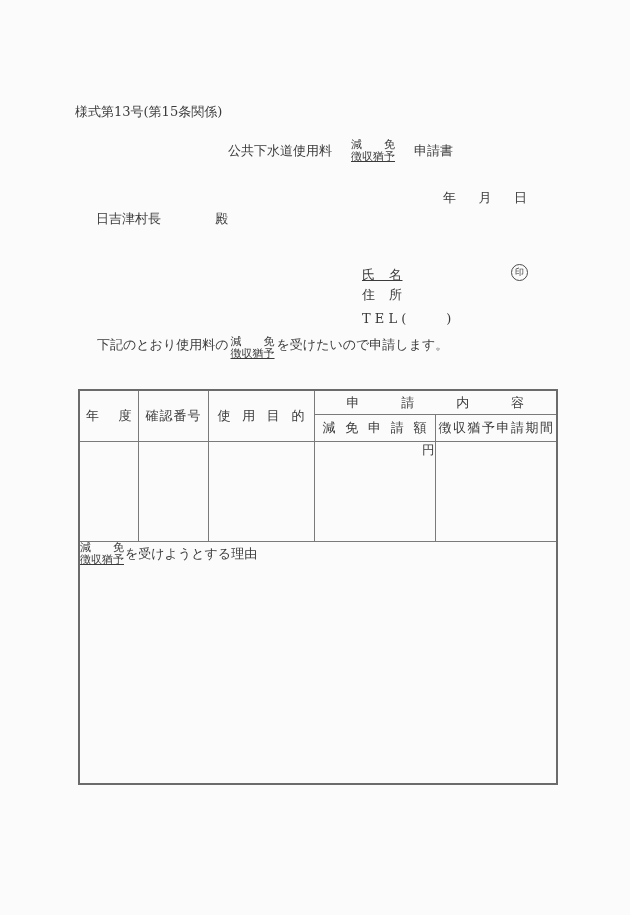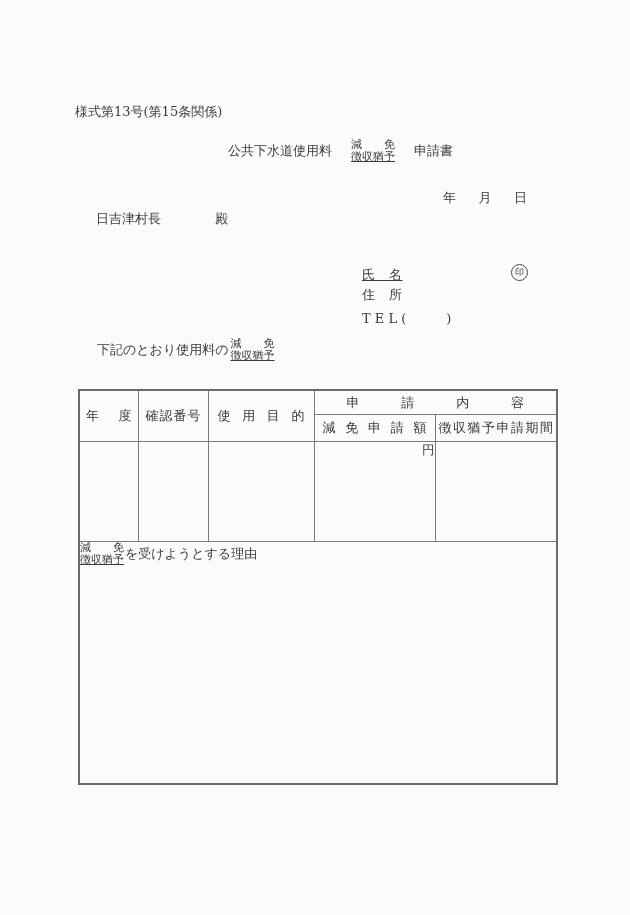--- a/index.html
+++ b/index.html
@@ -33,21 +33,21 @@
   .address-label { left:362px; top:229px; letter-spacing:0.5px;margin-top:40px; }
   .name-label   { left:362px; top:249px; letter-spacing:0.5px;text-decoration:underline; }
 
   .seal { left:511px; top:247px; width:15px; height:15px; border:1px solid #4a4a4a;
           border-radius:50%; display:flex; align-items:center; justify-content:center;
           font-size:9px; line-height:9px; }
 
   .tel-line { left:362px; top:286px; display:flex; align-items:baseline;margin-top:8px; }
   .tel-close { margin-left:40px; }
 
-  .request-line { left:97px; top:319px; display:flex; align-items:center; gap:2px; height:27px; }
+  .request-line { left:97px; top:319px; display:flex; gap:2px; height:27px; }
 
   
   table.main {
     position:absolute; left:78px; top:372px;
     width:478px;
     border-collapse:collapse; table-layout:fixed;
     border:2px solid #6b6b6b;
     font-size:13px; color:#3b3b3b;
   }
   table.main th, table.main td {
@@ -116,20 +116,21 @@
 
   <div class="abs request-line">
     <span>下記のとおり使用料の</span>
     <span class="stacked">
       <span class="stk-top">
         <span>減</span>
         <span>免</span>
       </span>
       <span class="stk-bottom">徴収猶予</span>
     </span>
+    <span>を受けたいので申請します。</span>
   </div>
 
   <table class="main">
     <colgroup>
       <col style="width:59px">
         <col style="width:70px">
         <col style="width:106px">
         <col style="width:121px">
         <col style="width:122px">
     </colgroup>

